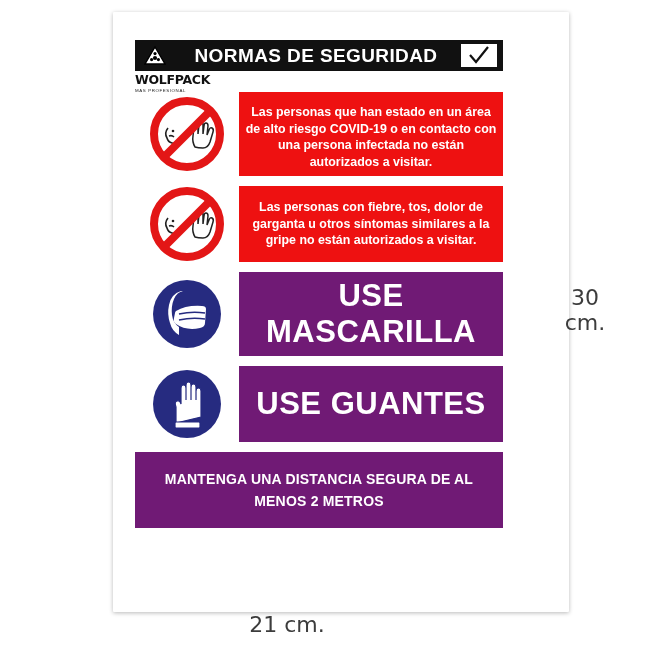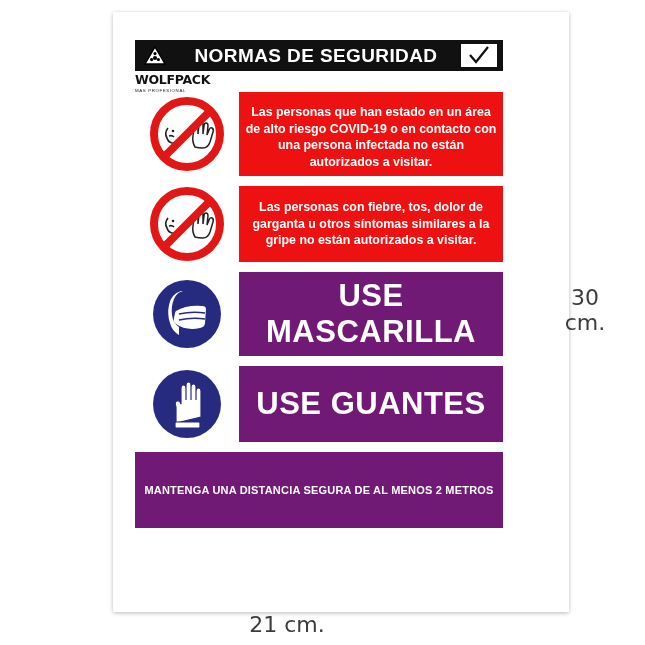--- a/index.html
+++ b/index.html
@@ -138,21 +138,21 @@
     padding: 6px 6px;
   }
   .panel-text-big {
     font-size: 31px;
     font-weight: bold;
     line-height: 36px;
     letter-spacing: 0.5px;
     padding: 4px 0;
   }
   .panel-text-mid {
-    font-size: 11px;
+    font-size: 14px;
     font-weight: bold;
     line-height: 22px;
     letter-spacing: 0.2px;
     padding: 6px 4px;
   }
 
   .r1 .panel { height: 84px; align-items: flex-end; }
   .r2 .panel { height: 76px; }
   .r3 .panel { height: 84px; }
   .r4 .panel { height: 76px; }

